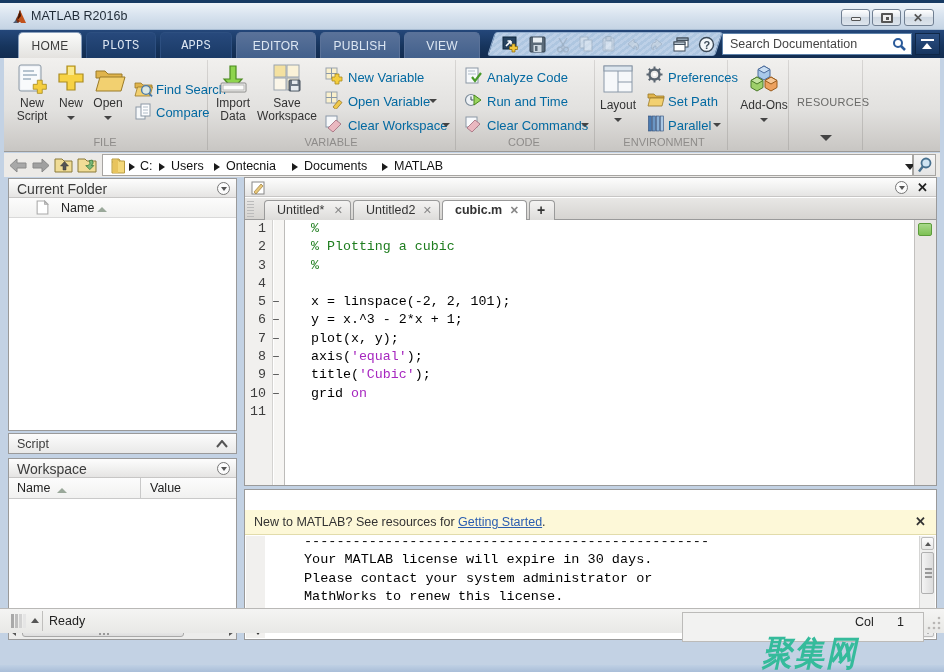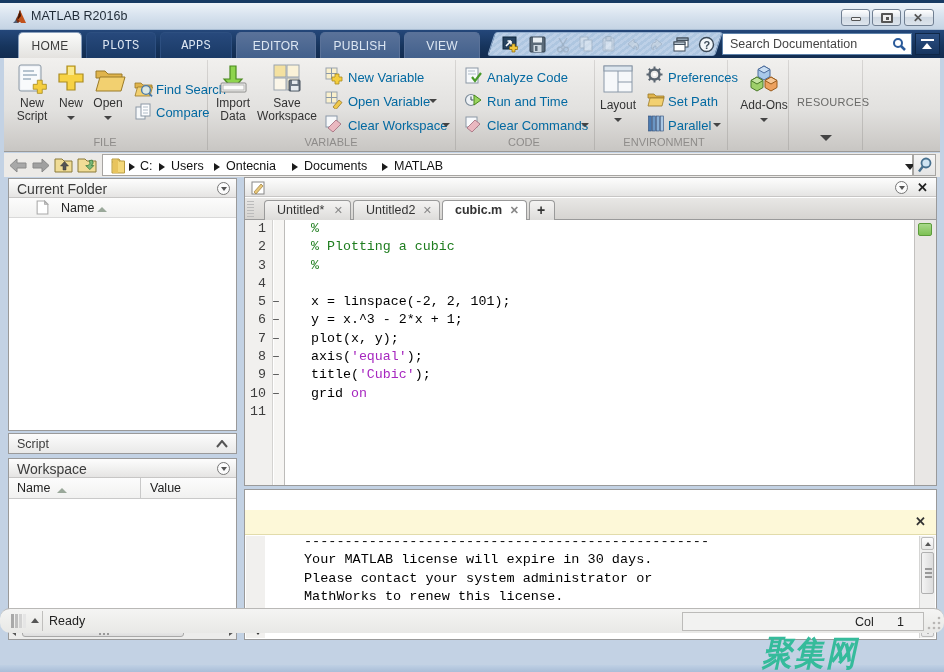--- a/index.html
+++ b/index.html
@@ -93,23 +93,23 @@
 #cwpanel { left:244px; top:312px; width:693px; height:151px; }
 #notifbar { position:absolute; left:0; top:20px; right:0; height:25px; background:#fdf8d8; border-bottom:1px solid #e2dcab; }
 #notifbar .tx { position:absolute; left:9px; top:5px; font-size:12.5px; color:#333; }
 #notifbar .lk { color:#2a5db0; text-decoration:underline; }
 #notifbar .x { position:absolute; right:10px; top:4px; font-size:13px; color:#333; font-weight:bold;}
 #cwtext { position:absolute; left:59px; top:43px; font-family:"Liberation Mono", monospace; font-size:13.5px; line-height:18.3px; color:#000; white-space:pre; }
 #fxrow { position:absolute; left:1px; bottom:2px; font-size:13.5px; font-family:"Liberation Mono", monospace; color:#000; }
 #cwsb { position:absolute; right:1px; top:46px; width:16px; bottom:1px; background:#f0f0ef; border-left:1px solid #d5d5d4; }
 
 
-#statusbar { left:0px; top:608px; width:944px; height:25px; background:linear-gradient(#f4f4f3,#e8e8e6); border-top:1px solid #b9b8b6;border-radius:10px; }
+#statusbar { left:0px; top:608px; width:944px; height:25px; background:linear-gradient(#f4f4f3,#e8e8e6); border-top:1px solid #b9b8b6; }
 #ready { position:absolute; left:49px; top:5px; font-size:12.5px; color:#222; }
-#colfield { position:absolute; left:682px; top:3px; width:242px; height:19px; background:#f2f2f1; border:1px solid #bcbbb9; }
+#colfield { position:absolute; left:682px; top:3px; width:242px; height:30px; background:#f2f2f1; border:1px solid #bcbbb9; }
 #bottomstrip { left:0; top:665px; width:944px; height:7px; background:linear-gradient(#bfd0e4,#a9bed8); }
 
 
 #watermark { left:762px; top:634px; font-size:30px; font-weight:bold; font-style:italic;
   color:#35bb9b; letter-spacing:2px; z-index:99; transform:scaleY(1.15); }
 </style>
 </head>
 <body>
 <div id="topborder" class="abs"></div>
 <div id="titlebar" class="abs"></div>
@@ -487,20 +487,21 @@
 title(<span class="st">'Cubic'</span>);
 grid <span class="st">on</span></div>
   </div>
   <div id="edstrip">
         <div id="greensq"></div>
       </div>
 </div>
 
 <div id="cwpanel" class="panel">
   <div id="notifbar">
+    <span class="tx">New to MATLAB? See resources for <span class="lk">Getting Started</span>.</span>
     <span class="x">✕</span>
   </div>
   <div style="position:absolute;left:1px;top:46px;width:19px;bottom:1px;background:#f1f0ee"></div>
   <div id="cwtext">--------------------------------------------------
 Your MATLAB license will expire in 30 days.
 Please contact your system administrator or
 MathWorks to renew this license.
 --------------------------------------------------</div>
   <div id="fxrow"><i style="font-family:Liberation Sans, sans-serif;font-size:14px">fx</i><span style="display:inline-block;width:0;height:0;border-left:3px solid transparent;border-right:3px solid transparent;border-top:4px solid #333;vertical-align:-2px;margin-left:-2px"></span> &gt;&gt;</div>
   <div id="cwsb">

